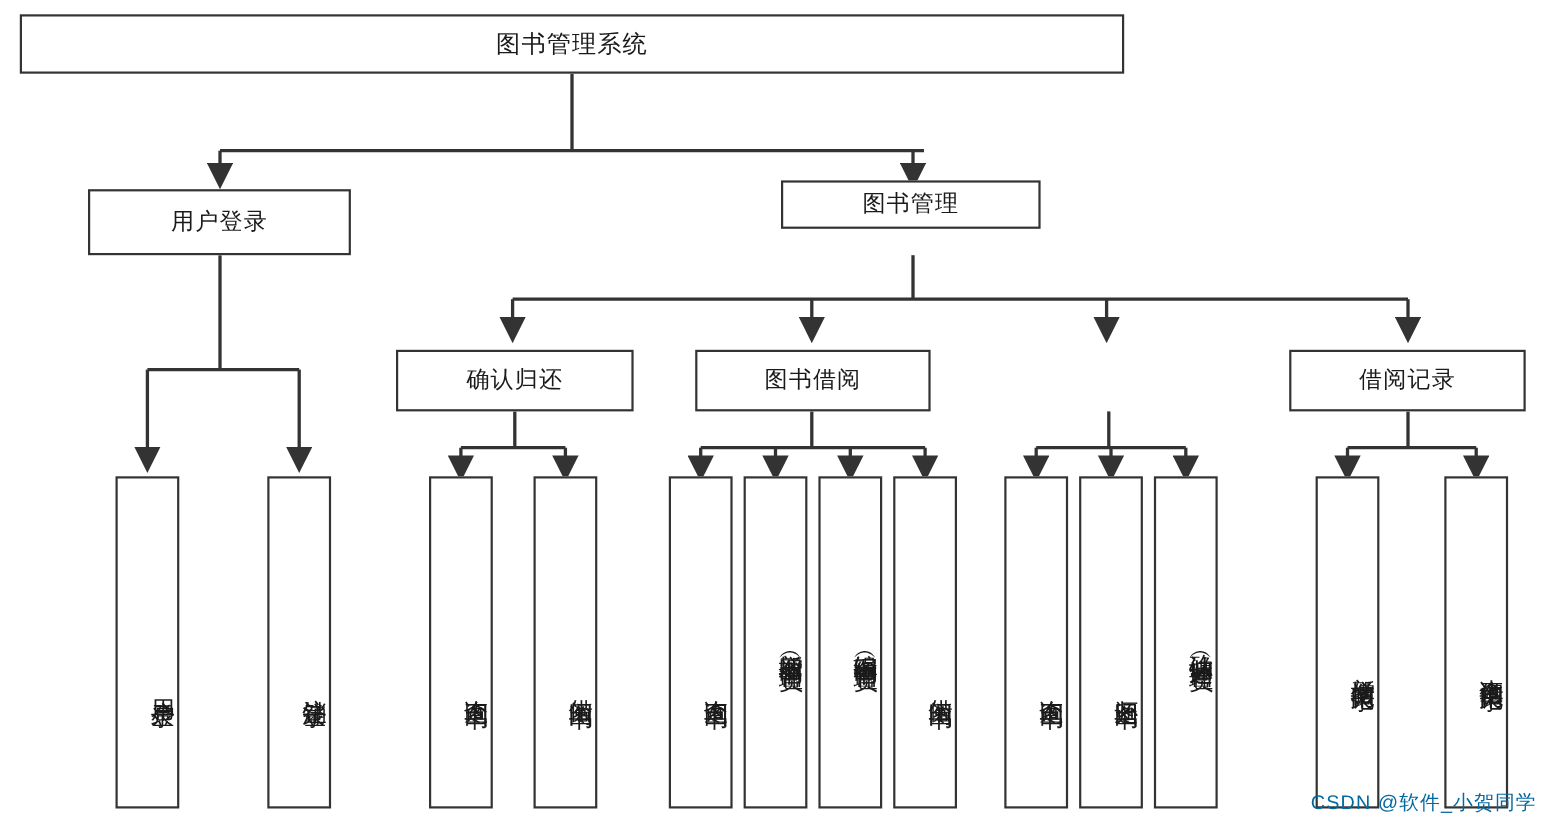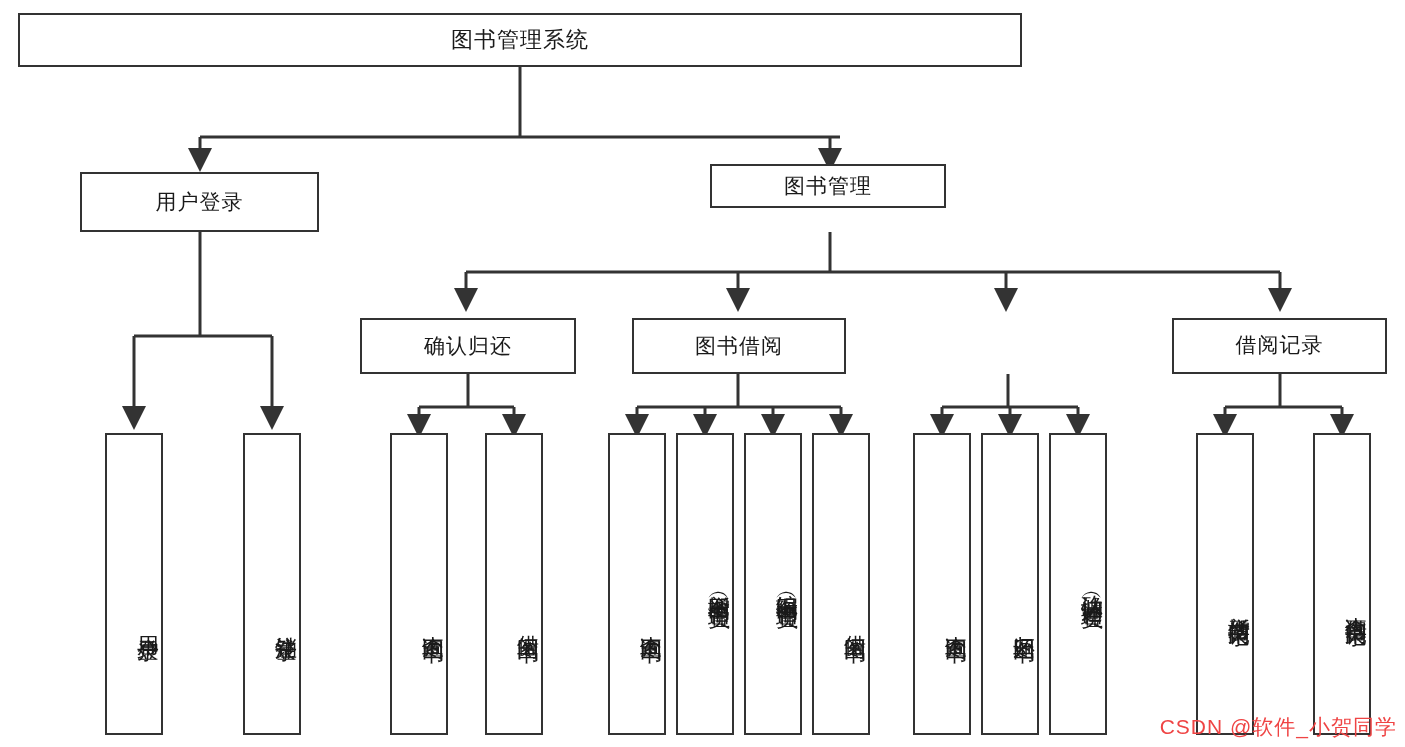--- a/index.html
+++ b/index.html
@@ -54,22 +54,22 @@
     left: 0;
     top: 0;
     width: 1405px;
     height: 747px;
     pointer-events: none;
   }
   .watermark {
     position: absolute;
     right: 8px;
     bottom: 6px;
-    font-size: 21px;
-    color: #ef4444;
+    font-size: 18px;
+    color: #0369a1;
     letter-spacing: 1px;
     white-space: nowrap;
   }
 </style>
 </head>
 <body>
 
 <div id="canvas">
 
   <svg class="connectors" viewBox="0 0 1405 747">

